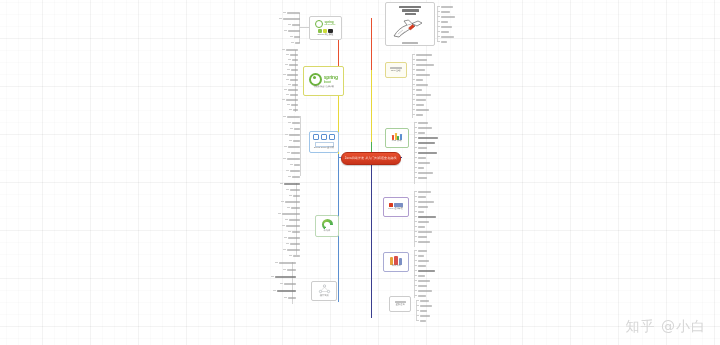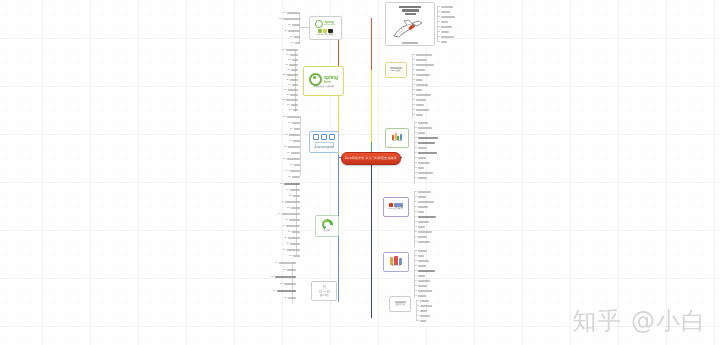--- a/index.html
+++ b/index.html
@@ -131,21 +131,21 @@
   
   .pillars{display:flex;gap:1.4px;align-items:flex-end;}
   .pillars i{display:block;width:3.4px;border-radius:1px 1px .4px .4px;}
 
   
   .cluster svg{display:block;}
 
   
   #watermark{
     right:14px;bottom:12px;
-    font-size:24px;line-height:1;
+    font-size:14px;line-height:1;
     color:#d6d6d6;
     letter-spacing:1px;
     white-space:nowrap;
     user-select:none;
     font-family:"DejaVu Sans",sans-serif;
   }
 </style>
 </head>
 <body>
 

